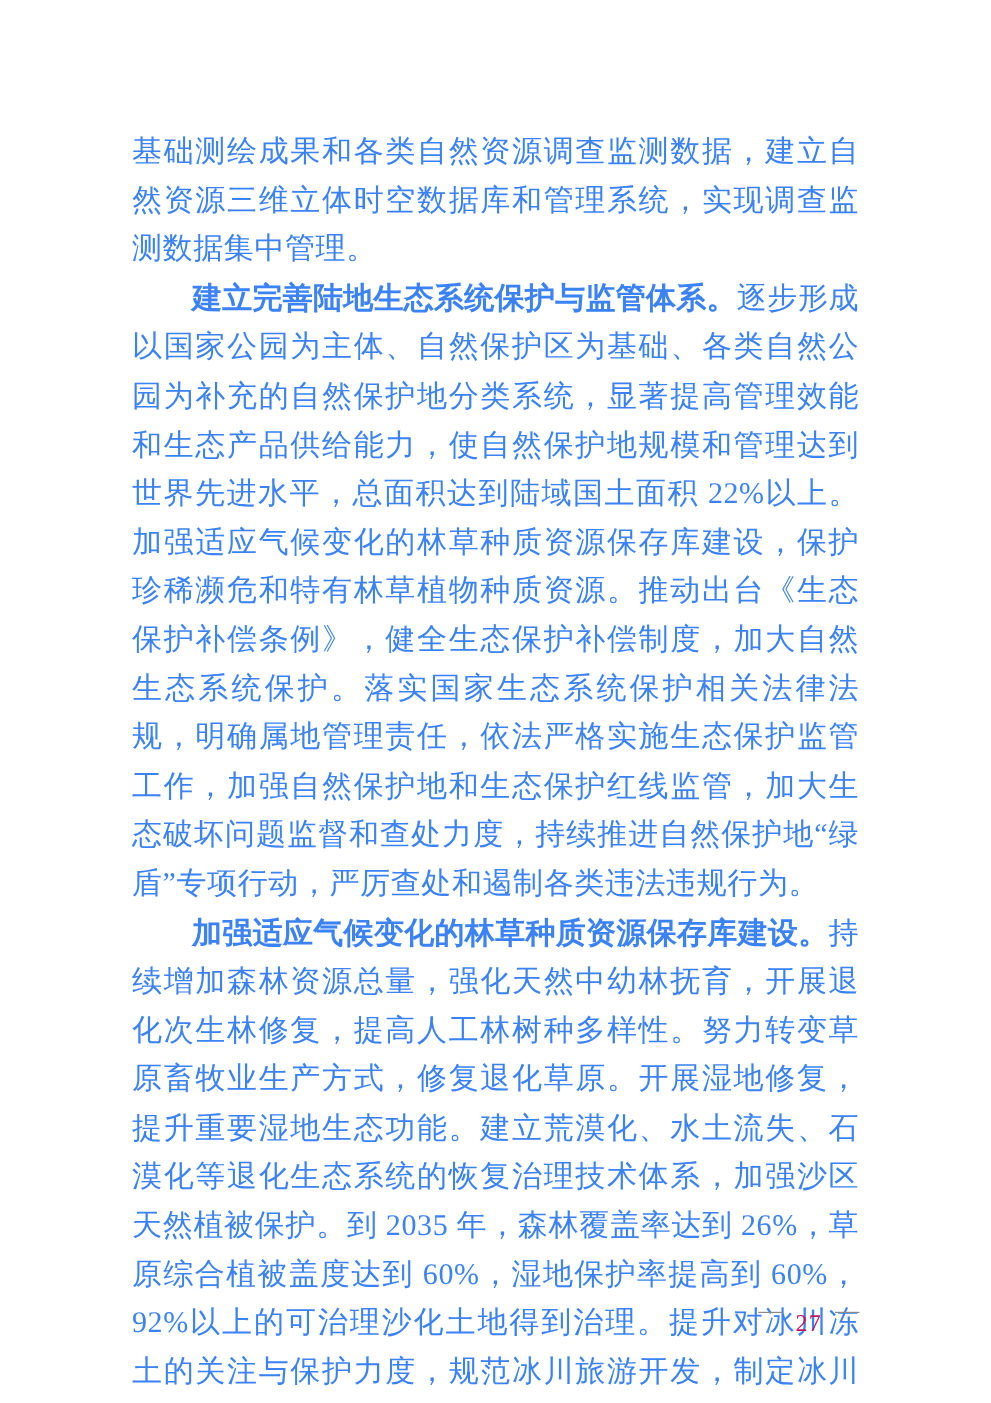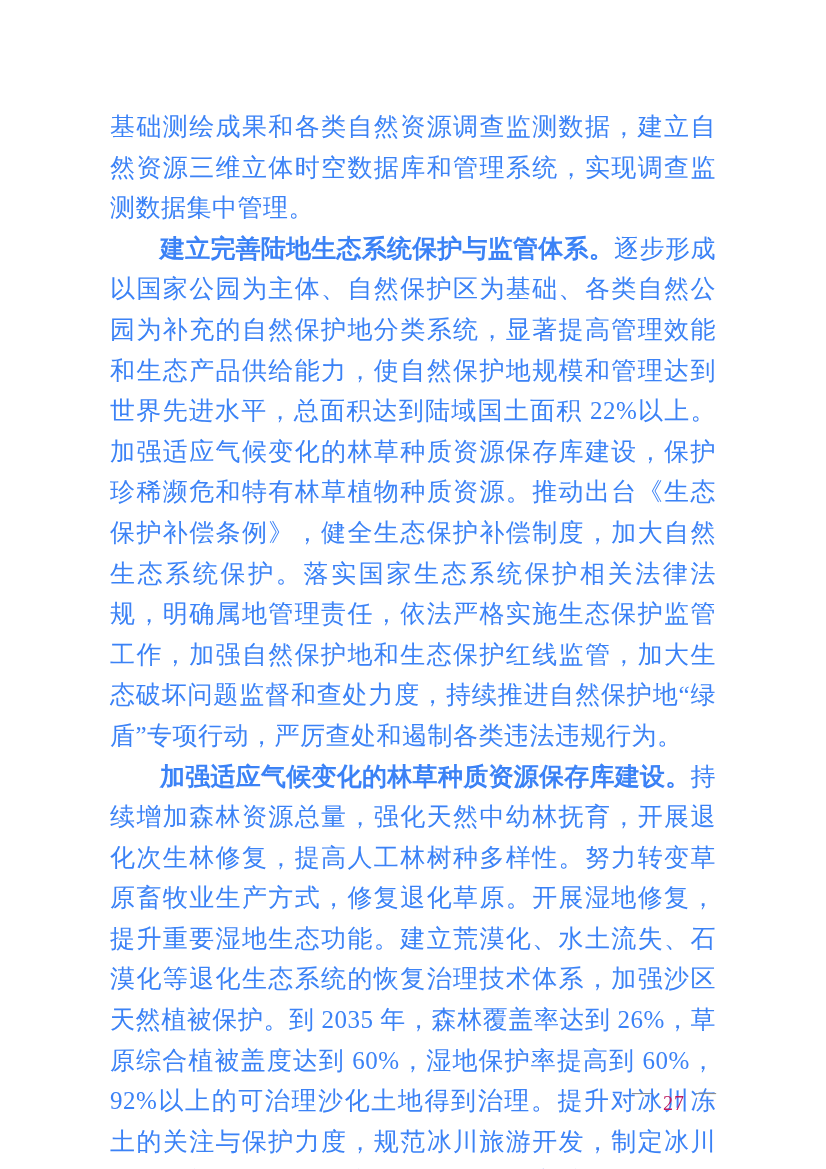--- a/index.html
+++ b/index.html
@@ -28,21 +28,21 @@
   }
   .content p {
     margin: 0;
     padding: 0;
   }
   .para-indent {
     text-indent: 2em;
   }
   .lead-bold {
     font-weight: bold;
-    font-family: Liberation Serif, serif;
+    font-family: Liberation Sans, sans-serif;
     letter-spacing: 0.2px;
   }
   .footer {
     position: absolute;
     right: 110px;
     top: 1072px;
     font-size: 20px;
     color: #222222;
     display: flex;
     align-items: center;

